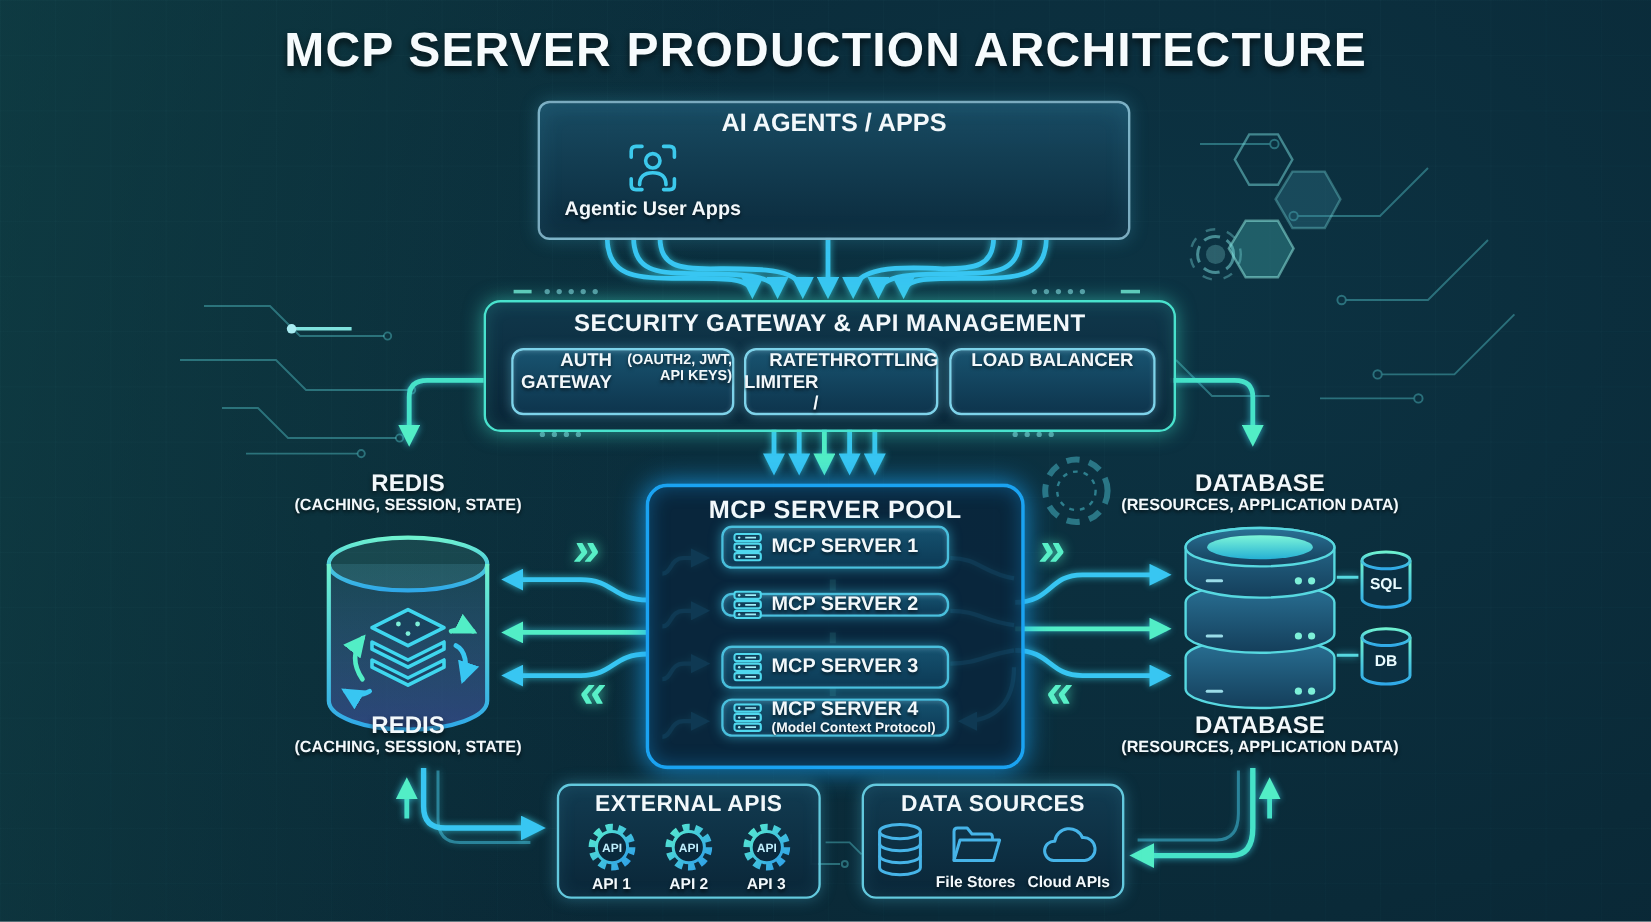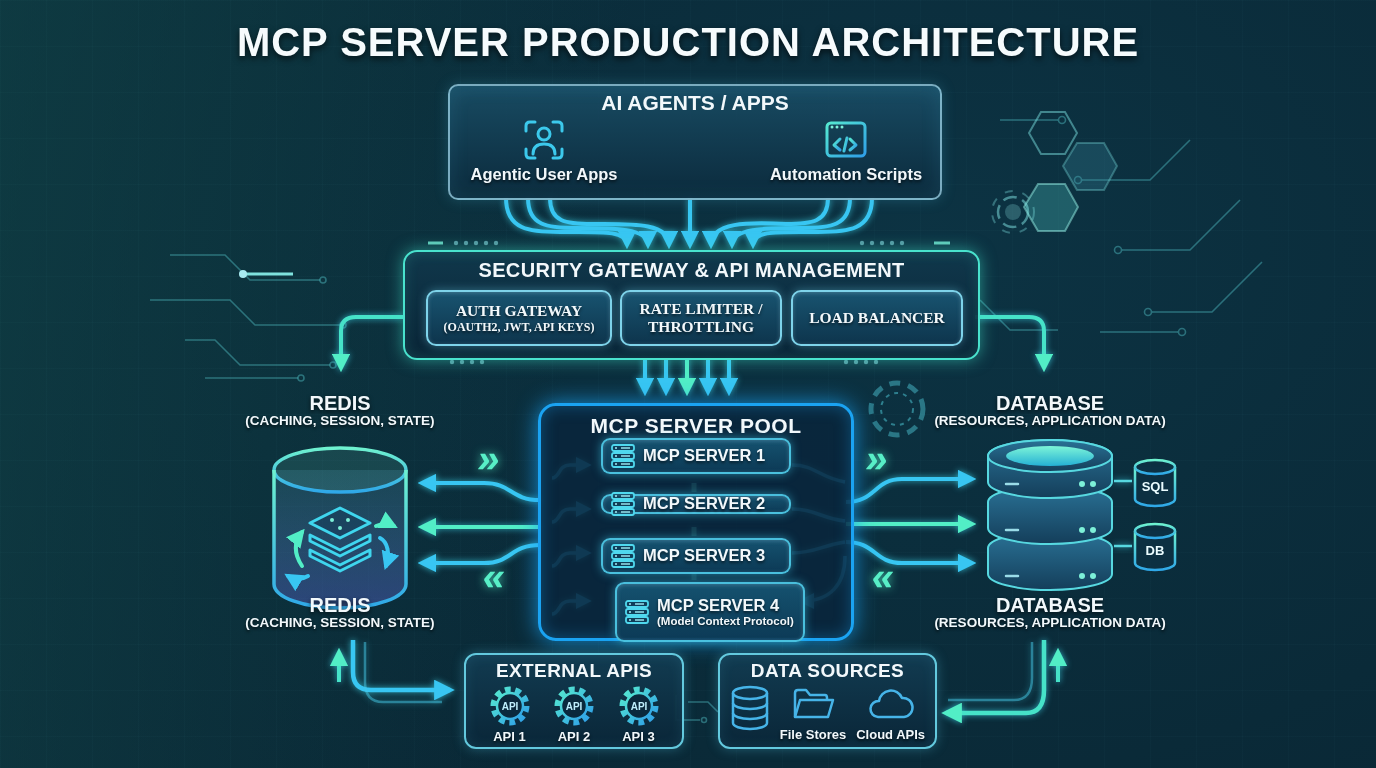--- a/index.html
+++ b/index.html
@@ -40,21 +40,21 @@
     left:403px;top:250px;width:573px;height:106px;border-radius:14px;
     background:linear-gradient(180deg, rgba(16,56,76,.95), rgba(10,36,54,.95));
     border:2.5px solid #49e2cd;
     box-shadow:0 0 16px rgba(64,224,200,.55), inset 0 0 14px rgba(64,224,200,.18);
   }
   .gateway-title{text-align:center;font-size:20px;font-weight:800;margin-top:7px;letter-spacing:.4px;}
   .gw-sub{
     position:absolute;top:38px;height:52px;border-radius:10px;
     background:linear-gradient(180deg, rgba(26,90,120,.85), rgba(14,55,80,.85));
     border:2px solid #7ed3ea;box-shadow:0 0 10px rgba(110,210,235,.4), inset 0 1px 4px rgba(190,240,255,.25);
-    display:flex;flex-direction:column;justify-content:center;text-align:center;font-family:Liberation Serif, serif;
+    display:flex;flex-direction:row;justify-content:center;text-align:right;
   }
   .gw-sub .l1{font-size:15.5px;font-weight:800;line-height:1.15;text-shadow:0 2px 3px rgba(0,0,0,.6);}
   .gw-sub .l2{font-size:12px;font-weight:800;line-height:1.2;text-shadow:0 2px 3px rgba(0,0,0,.6);}
 
   .pool{
     left:538px;top:403px;width:310px;height:232px;border-radius:18px;
     background:rgba(9,38,60,.88);
     border:3px solid #1aa3f2;
     box-shadow:0 0 22px rgba(26,163,242,.8), inset 0 0 16px rgba(26,163,242,.35);
   }
@@ -276,37 +276,20 @@
           <path d="M 5 14 V 9 Q 5 5 9 5 H 14"></path>
             <path d="M 32 5 H 37 Q 41 5 41 9 V 14"></path>
           <path d="M 41 32 V 37 Q 41 41 37 41 H 32"></path>
             <path d="M 14 41 H 9 Q 5 41 5 37 V 32"></path>
           <circle cx="23" cy="17" r="6"></circle>
           <path d="M 12 37 Q 12 27 23 27 Q 34 27 34 37"></path>
         </g>
       </svg>
       <div class="lbl">Agentic User Apps</div>
     </div>
-    <div class="ai-item">
-      <svg width="46" height="46" viewBox="0 0 46 46">
-        <g stroke="url(#g-stroke2)" stroke-width="3" fill="none" stroke-linecap="round" stroke-linejoin="round">
-          <rect x="4" y="6" width="38" height="33" rx="4"></rect>
-          <path d="M 4 14 H 42"></path>
-          <path d="M 17 22 L 11 28 L 17 33"></path>
-            <path d="M 27 22 L 33 28 L 27 33"></path>
-            <path d="M 24 21 L 21 34"></path>
-        </g>
-        <g fill="#7df0d8">
-            <circle cx="9" cy="10" r="1.5"></circle>
-            <circle cx="14" cy="10" r="1.5"></circle>
-            <circle cx="19" cy="10" r="1.5"></circle>
-          </g>
-      </svg>
-      <div class="lbl">Automation Scripts</div>
-    </div>
   </div>
 </div>
 
 <div class="abs gateway">
   <div class="gateway-title">SECURITY GATEWAY &amp; API MANAGEMENT</div>
   <div class="gw-sub" style="left:21px;width:182px;">
     <div class="l1">AUTH GATEWAY</div>
     <div class="l2">(OAUTH2, JWT, API KEYS)</div>
   </div>
   <div class="gw-sub" style="left:215px;width:158px;">
@@ -379,21 +362,21 @@
       <g stroke="#9feef8" stroke-width="1.4">
           <path d="M 10 4 H 19"></path>
           <path d="M 10 12 H 19"></path>
           <path d="M 10 20 H 19"></path>
         </g>
     </svg>
     <div class="stext">
         <div class="sl">MCP SERVER 3</div>
       </div>
   </div>
-  <div class="server" style="top:176px;height:60px;margin-left:14px;">
+  <div class="server" style="top:176px;height:32px;">
     <svg width="24" height="24" viewBox="0 0 24 24">
       <g stroke="#4fd8ee" stroke-width="1.8" fill="rgba(16,60,86,.8)">
         <rect x="1" y="1" width="22" height="6" rx="2"></rect>
           <rect x="1" y="9" width="22" height="6" rx="2"></rect>
           <rect x="1" y="17" width="22" height="6" rx="2"></rect>
       </g>
       <g fill="#9feef8">
           <circle cx="5" cy="4" r="1"></circle>
           <circle cx="5" cy="12" r="1"></circle>
           <circle cx="5" cy="20" r="1"></circle>

